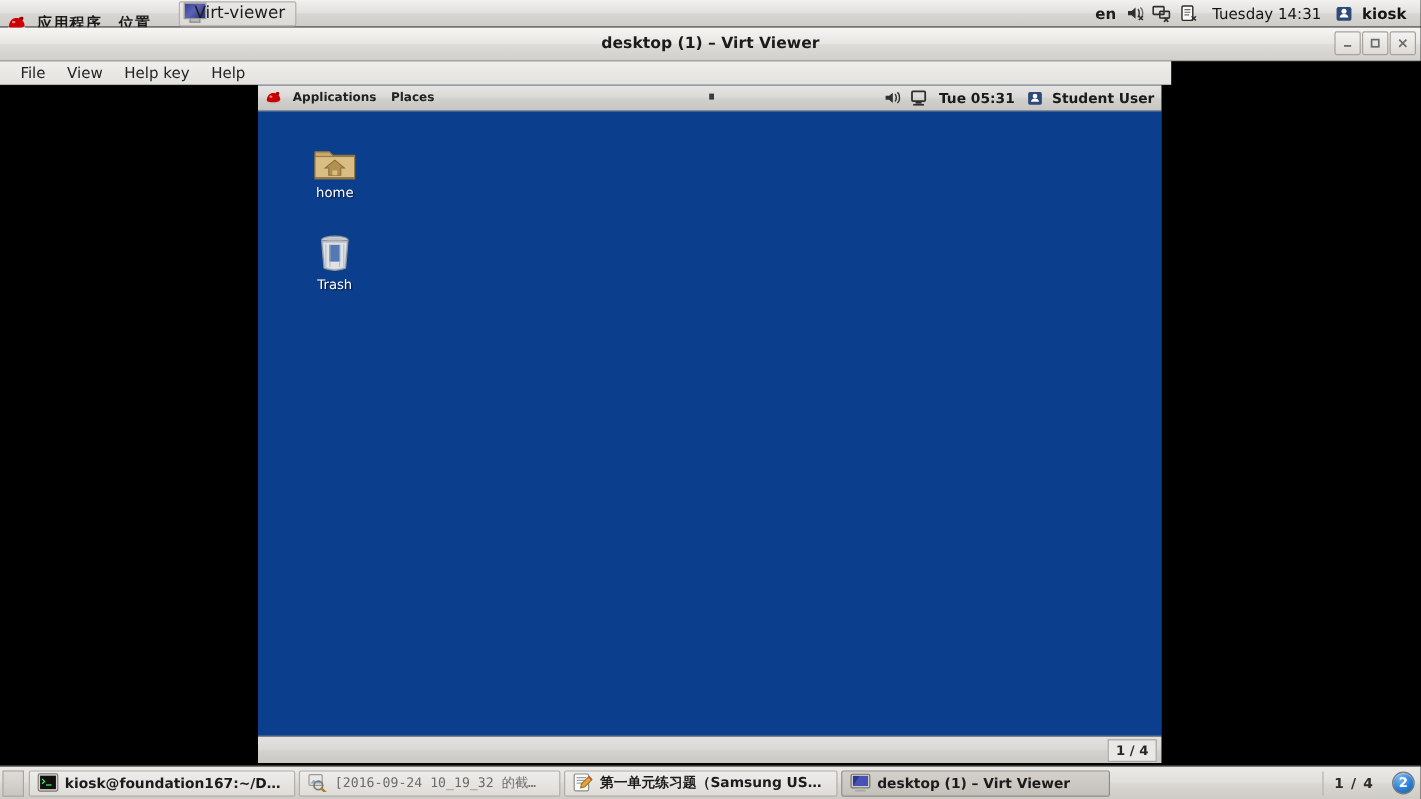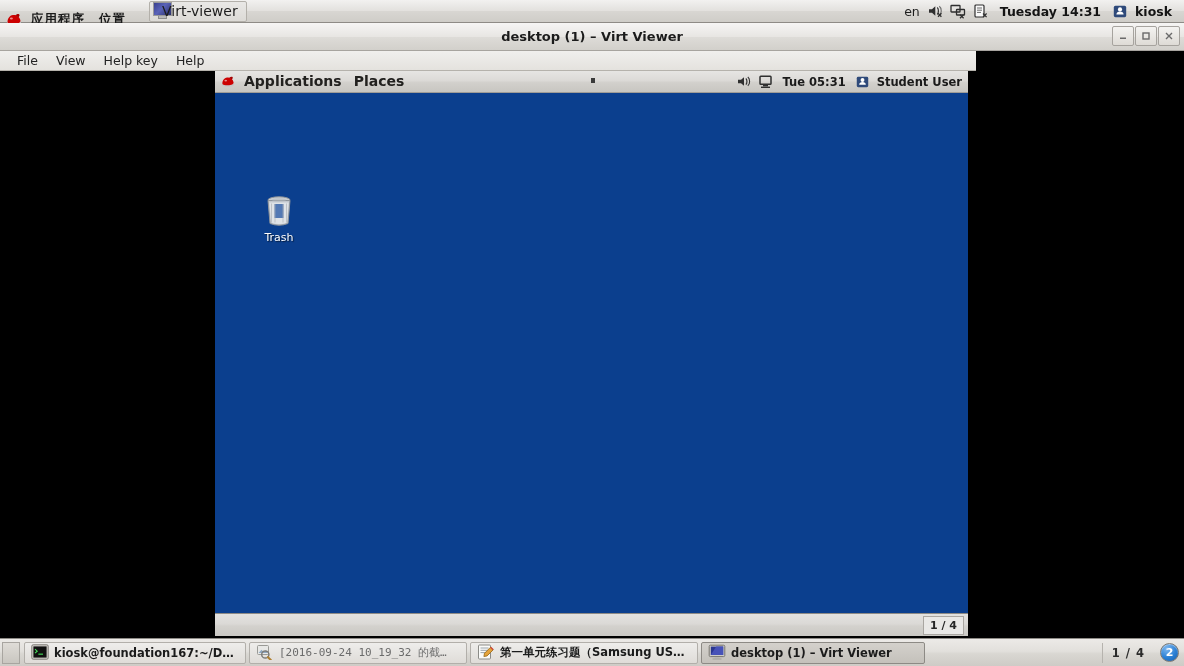--- a/index.html
+++ b/index.html
@@ -48,23 +48,23 @@
     position: absolute; left: 6px; top: 14px; width: 9px; height: 3px;
     background: #b9b9b9; border: 1px solid #8d8d8d; border-top: none;
   }
   .winlist-label {
     font-size: 14px; color: #1d1d1d; font-weight: normal;
     white-space: nowrap; margin-left: -14px; position: relative; z-index: 3;
   }
   .host-right { margin-left: auto; display: flex; align-items: center; height: 100%; padding-right: 6px; gap: 0px; }
   .host-right > * { margin-left: 0; }
   .tray-text { font-size: 12.5px; color: #1d1d1d; padding: 0 6px; font-weight: normal; }
-  .tray-text.bold { font-weight: normal; }
+  .tray-text.bold { font-weight: bold; }
   .tray-icon { width: 22px; height: 18px; display: flex; align-items: center; justify-content: center; }
-  .clock-text { font-size: 12.5px; color: #141414; font-weight: bold; padding: 0 8px; }
+  .clock-text { font-size: 12.5px; color: #141414; font-weight: normal; padding: 0 8px; }
   .kiosk-wrap { display: flex; align-items: center; padding-right: 6px; }
   .kiosk-text { font-size: 12.5px; color: #141414; font-weight: bold; padding-left: 4px; }
 
   
   .vv-titlebar {
     position: absolute; left: 0; top: 23px; width: 1184px; height: 28px;
     background: linear-gradient(to bottom, #f6f5f4 0%, #e8e6e3 50%, #dedcd8 51%, #d2d0cb 100%);
     border-bottom: 1px solid #a7a49f;
     display: flex; align-items: center; justify-content: center;
   }
@@ -101,21 +101,21 @@
   }
   .guest-top-panel {
     position: absolute; left: 0; top: 0; width: 100%; height: 22px;
     background: linear-gradient(to bottom, #e6e5e3 0%, #dcdad7 45%, #d2d0cc 55%, #c8c6c1 100%);
     border-bottom: 1px solid #9f9c97;
     display: flex; align-items: center;
     font-size: 11.5px;
   }
   .guest-redhat { width: 14px; height: 13px; margin-left: 6px; margin-right: 3px; }
   .guest-menu {
-    font-size: 14px; font-weight: bold; color: #22211f; padding: 0 6px; line-height: 21px;
+    font-size: 10px; font-weight: bold; color: #22211f; padding: 0 6px; line-height: 21px;
   }
   .guest-right { margin-left: auto; display: flex; align-items: center; padding-right: 6px; }
   .guest-clock { font-size: 11.5px; font-weight: bold; color: #1a1a1a; padding: 0 7px; }
   .guest-user { font-size: 11.5px; font-weight: bold; color: #1a1a1a; padding-left: 4px; }
   .guest-icon { width: 20px; height: 17px; display:flex; align-items:center; justify-content:center; }
 
   .guest-body { position: absolute; left: 0; top: 22px; width: 100%; height: 520px; background: #0b3f8e; }
   .cursor-dot {
     position: absolute; left: 376px; top: -15px; width: 4px; height: 5px;
     background: #3a3a3a;
@@ -330,20 +330,31 @@
               <path d="M3.4 9.6c0-1.9 1.6-3 3.6-3s3.6 1.1 3.6 3z" fill="#ffffff"></path>
               <circle cx="7" cy="4.4" r="2.1" fill="#ffffff"></circle>
             </svg>
           </span>
           <span class="guest-user">Student User</span>
         </div>
       </div>
 
       <div class="guest-body">
 
+        <div class="desk-icon icon-home">
+          <div class="folder-ico">
+            <svg width="36" height="30" viewBox="0 0 36 30">
+              <path d="M1.5 5.5h12l3 3h18v19.5H1.5z" fill="#c8a86a" stroke="#8d7340" stroke-width="1"></path>
+              <path d="M1.5 9.5h33V27H1.5z" fill="#d9bd83" stroke="#8d7340" stroke-width="0.8"></path>
+              <path d="M18 12.5l8 6.5h-3v6h-10v-6h-3z" fill="#b2904f" stroke="#8a6f3c" stroke-width="0.9"></path>
+              <rect x="16" y="21" width="4" height="4" fill="#d9bd83"></rect>
+            </svg>
+          </div>
+          <div class="lbl">home</div>
+        </div>
 
         <div class="desk-icon icon-trash">
           <div class="trash-ico">
             <svg width="32" height="34" viewBox="0 0 32 34">
               <ellipse cx="16" cy="6" rx="11" ry="3.2" fill="#c9cdd2" stroke="#8e949b" stroke-width="1"></ellipse>
               <path d="M5 6.5 L7 29.5 Q16 33 25 29.5 L27 6.5 Z" fill="#c3c8ce" stroke="#8e949b" stroke-width="1"></path>
               <path d="M6.4 8.5 L8.1 28.6 Q16 31.6 23.9 28.6 L25.6 8.5 Z" fill="#dfe3e7"></path>
               <rect x="11.5" y="10" width="9" height="14" fill="#2f5ea8" opacity="0.8"></rect>
               <path d="M8.5 9.5v19M12 10v18.5M20 10v18.5M23.5 9.5v19" stroke="#a9aeb4" stroke-width="0.8" opacity="0.8"></path>
               <ellipse cx="16" cy="6" rx="7" ry="1.8" fill="#b6bbc1" opacity="0.5"></ellipse>

